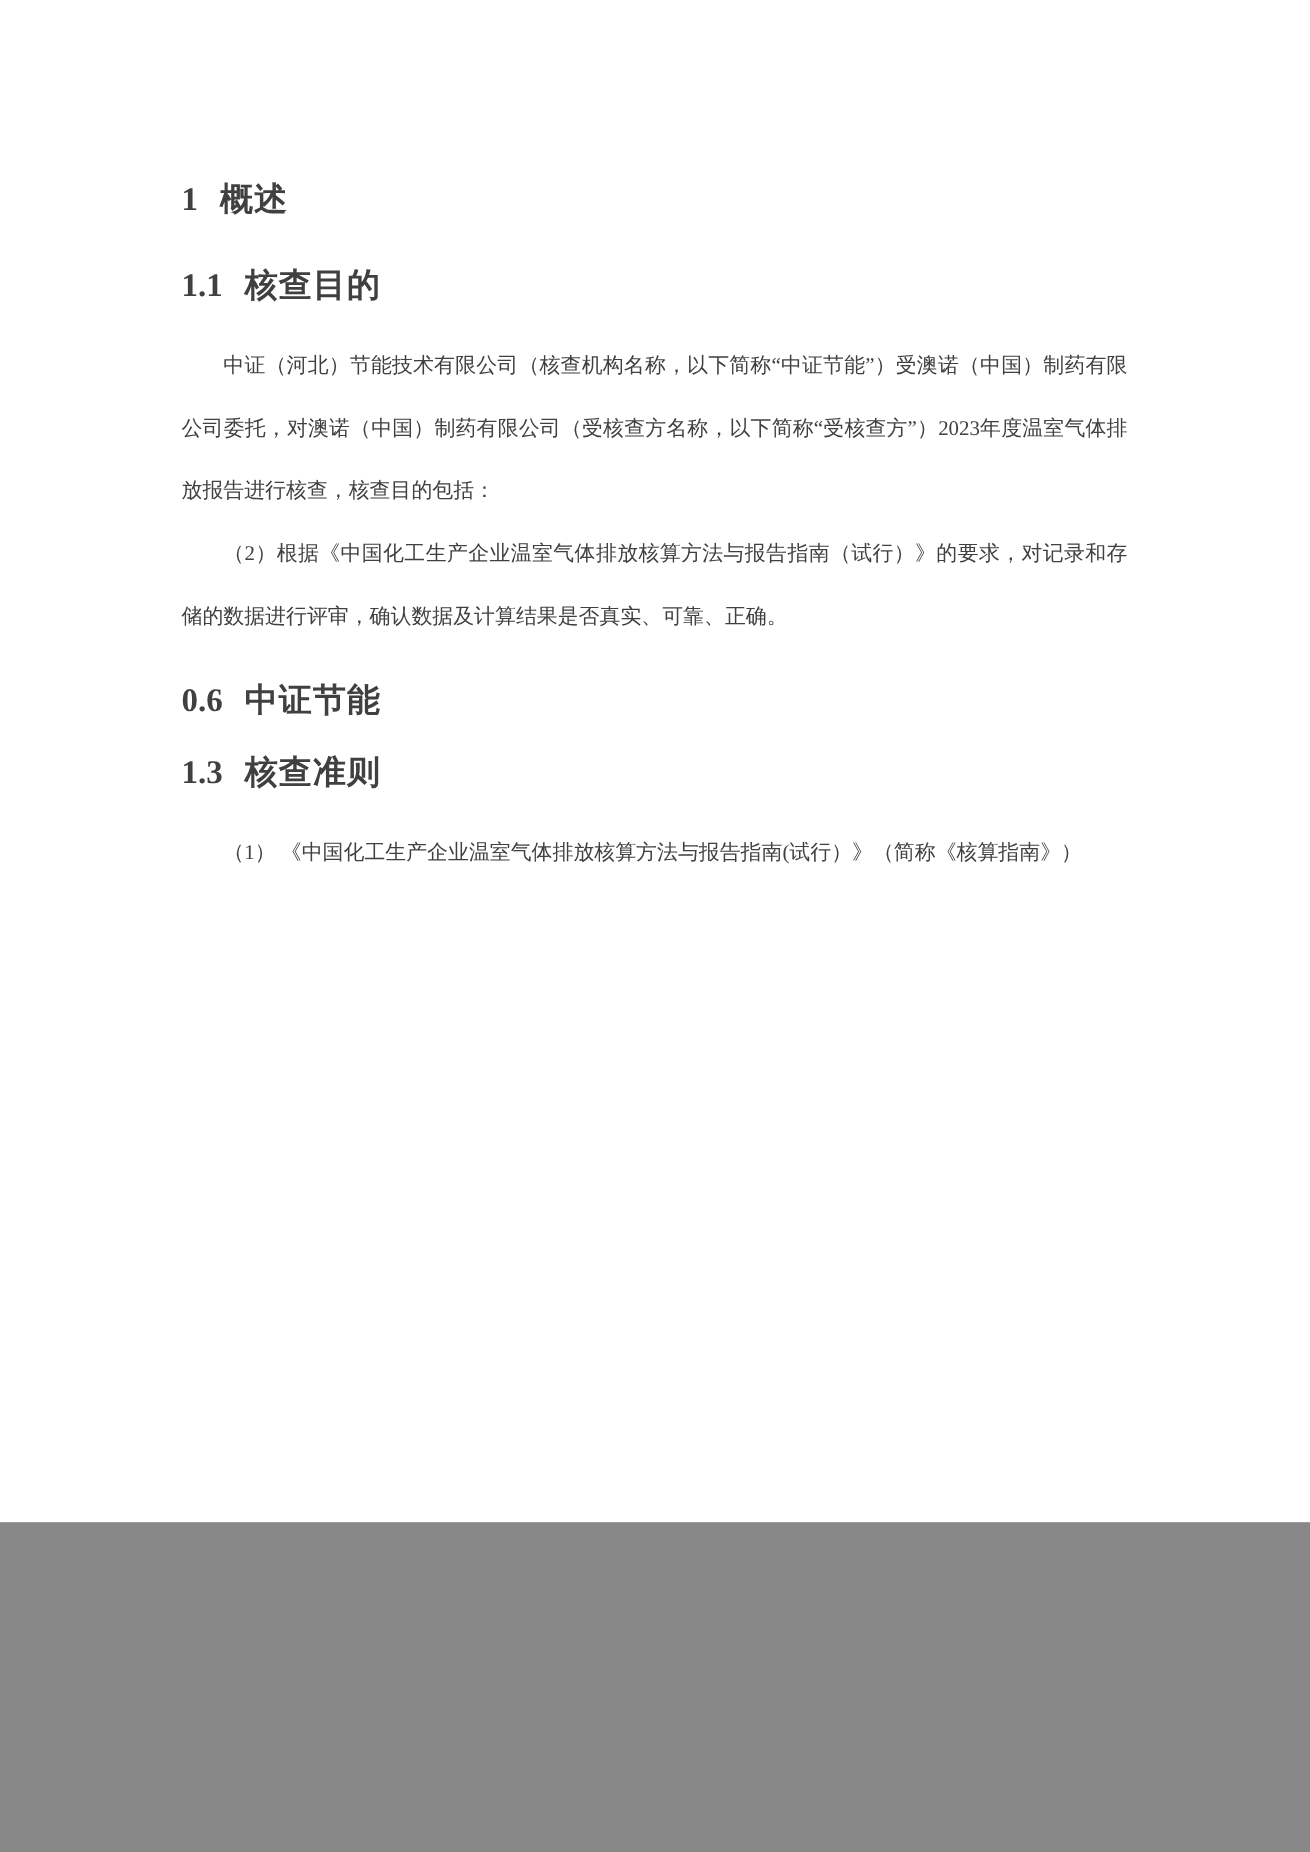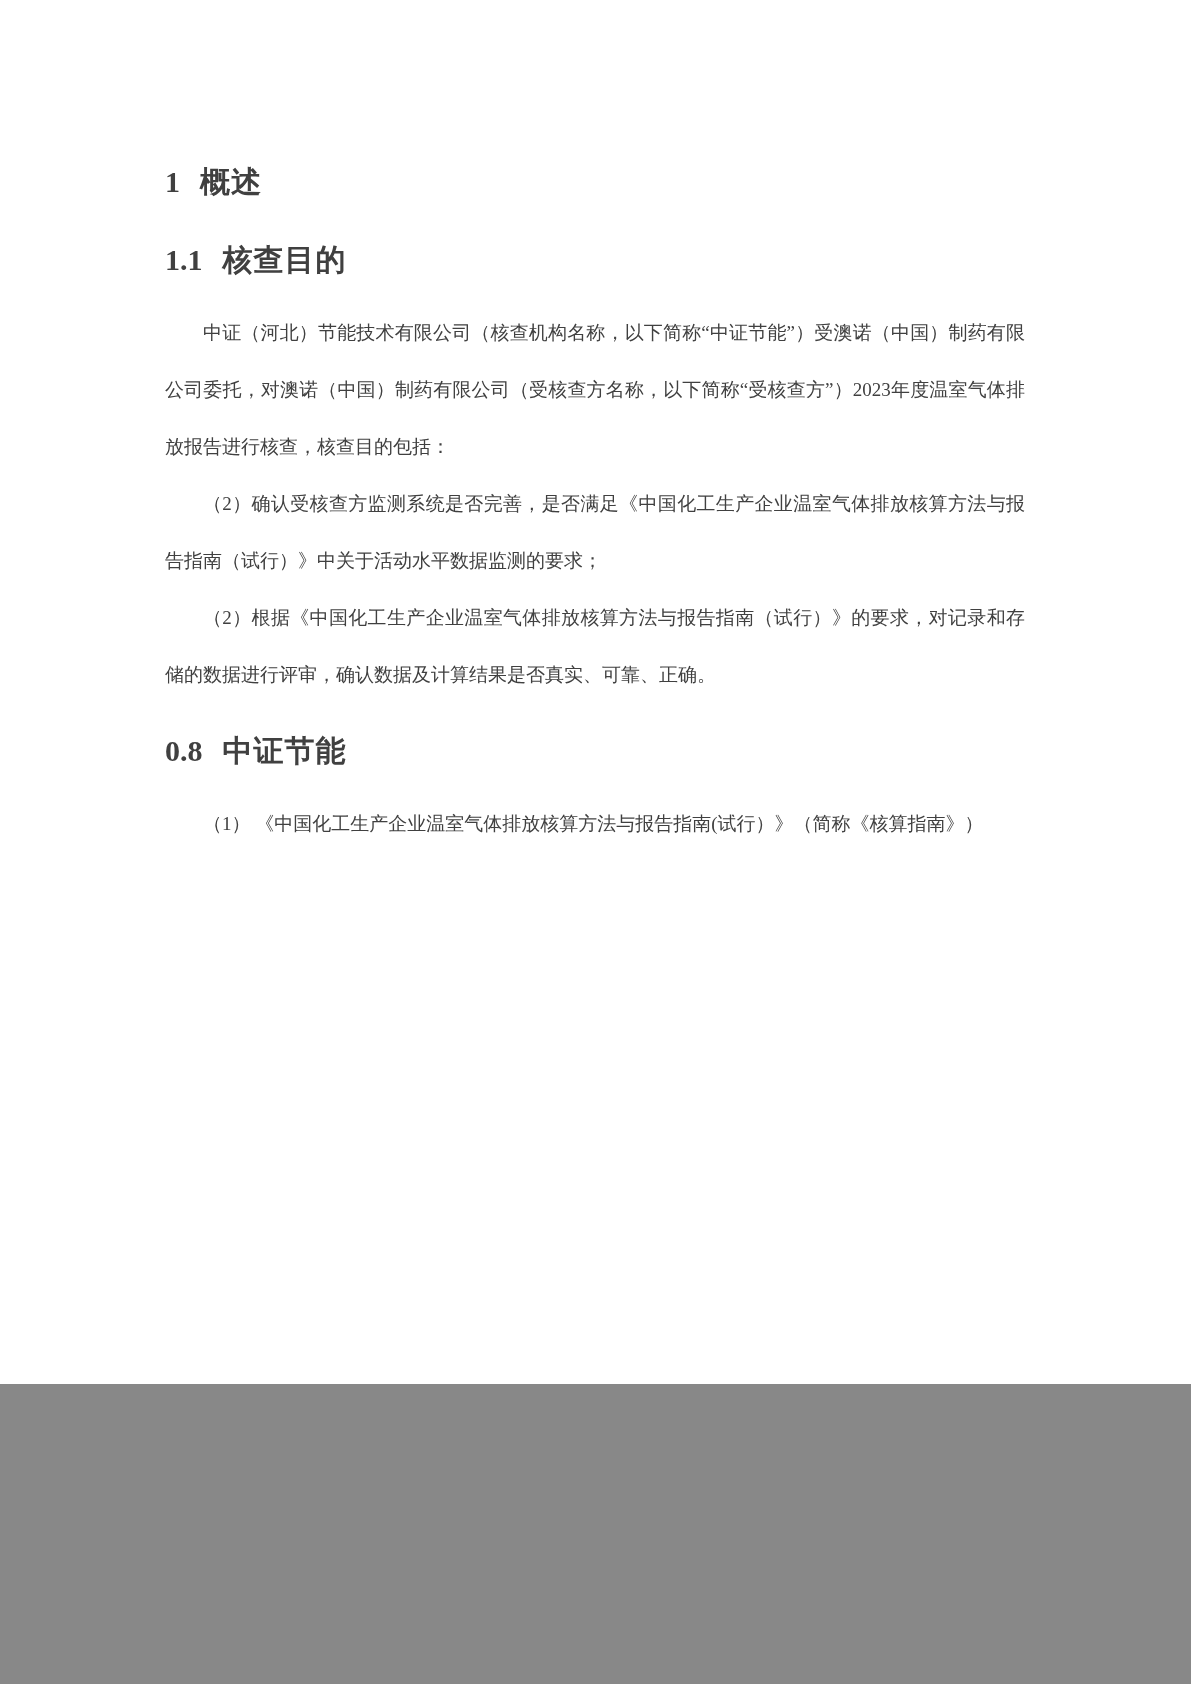--- a/index.html
+++ b/index.html
@@ -67,27 +67,29 @@
 
     <div class="heading h-top">
       <span class="num">1</span><span>概述</span>
     </div>
 
     <div class="heading h-sub">
       <span class="num">1.1</span><span>核查目的</span>
     </div>
 
     <p class="body-para">中证（河北）节能技术有限公司（核查机构名称，以下简称“中证节能”）受澳诺（中国）制药有限公司委托，对澳诺（中国）制药有限公司（受核查方名称，以下简称“受核查方”）2023年度温室气体排放报告进行核查，核查目的包括：</p>
-    <p class="body-para">（2）确认受核查方监测系统是否完善，是否满足《中国化工生产企业温室气体排放核算方法与报告指南（试行）》中关于活动水平数据监测的要求；</p>
     <p class="body-para">（2）根据《中国化工生产企业温室气体排放核算方法与报告指南（试行）》的要求，对记录和存储的数据进行评审，确认数据及计算结果是否真实、可靠、正确。</p>
 
     <div class="heading h-sub">
-      <span class="num">0.8</span><span>中证节能</span>
+      <span class="num">0.6</span><span>中证节能</span>
     </div>
 
 
+    <div class="heading h-sub">
+      <span class="num">1.3</span><span>核查准则</span>
+    </div>
 
     <p class="body-para">（1） 《中国化工生产企业温室气体排放核算方法与报告指南(试行）》（简称《核算指南》）</p>
 
   </div>
 
   <div class="page-footer">1</div>
 </div>
 
 </body></html>

